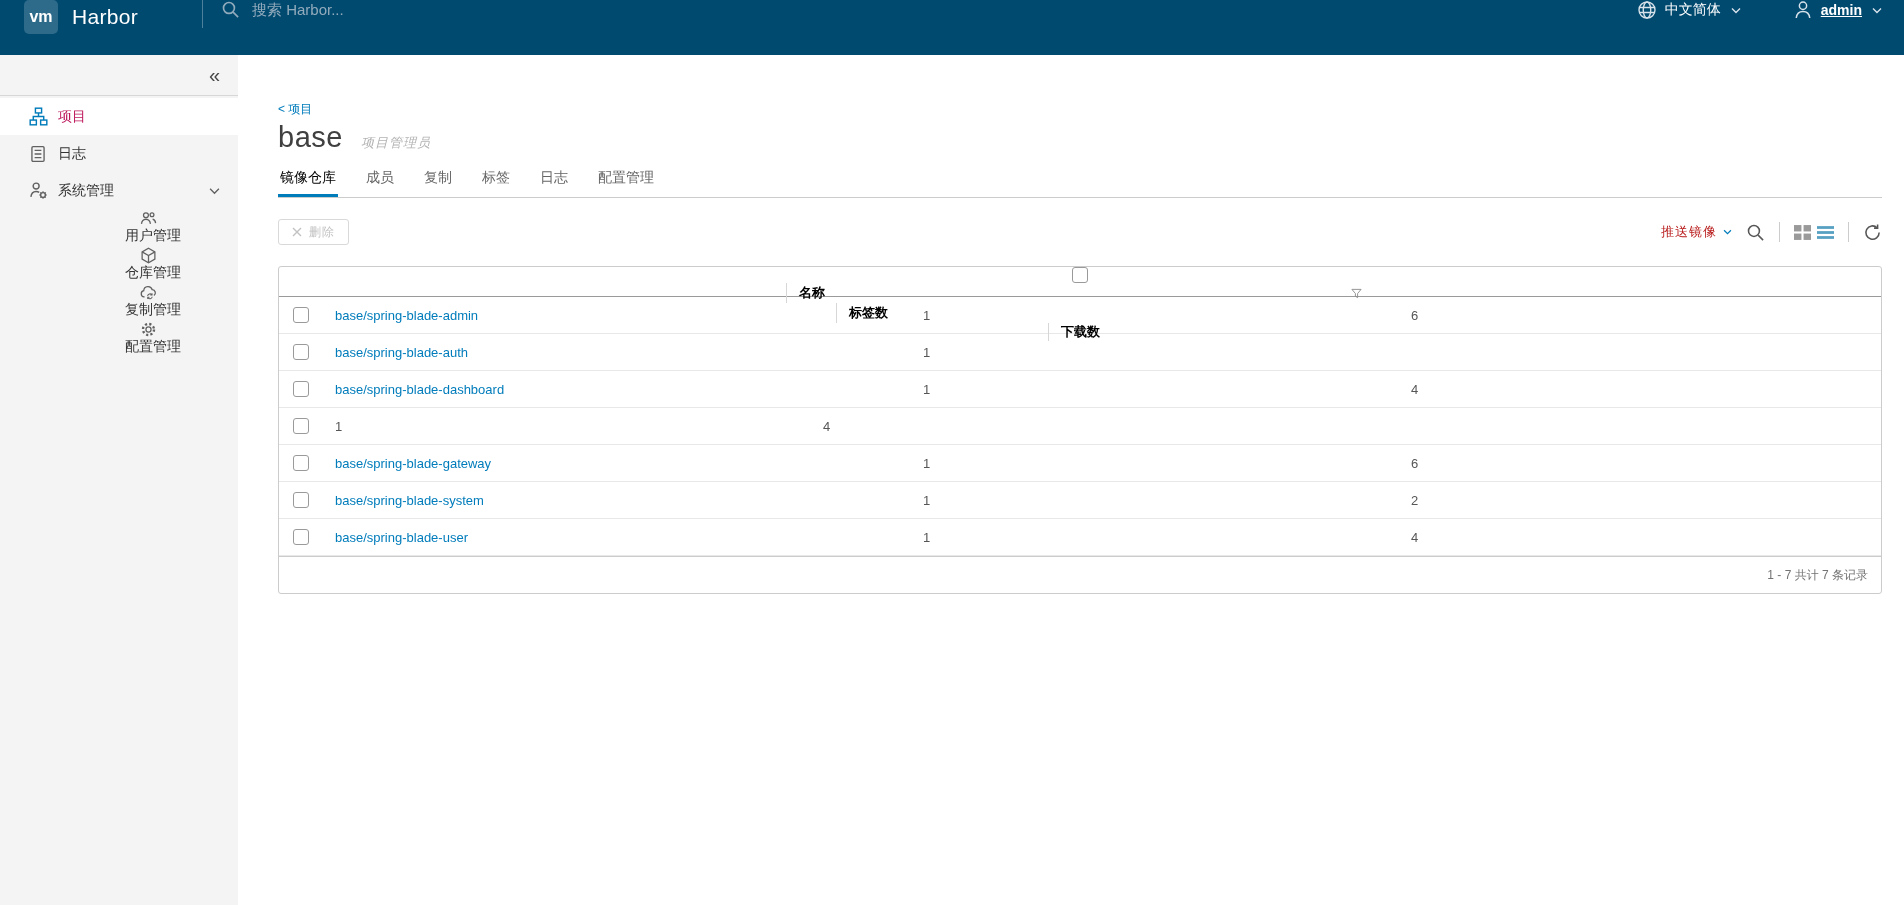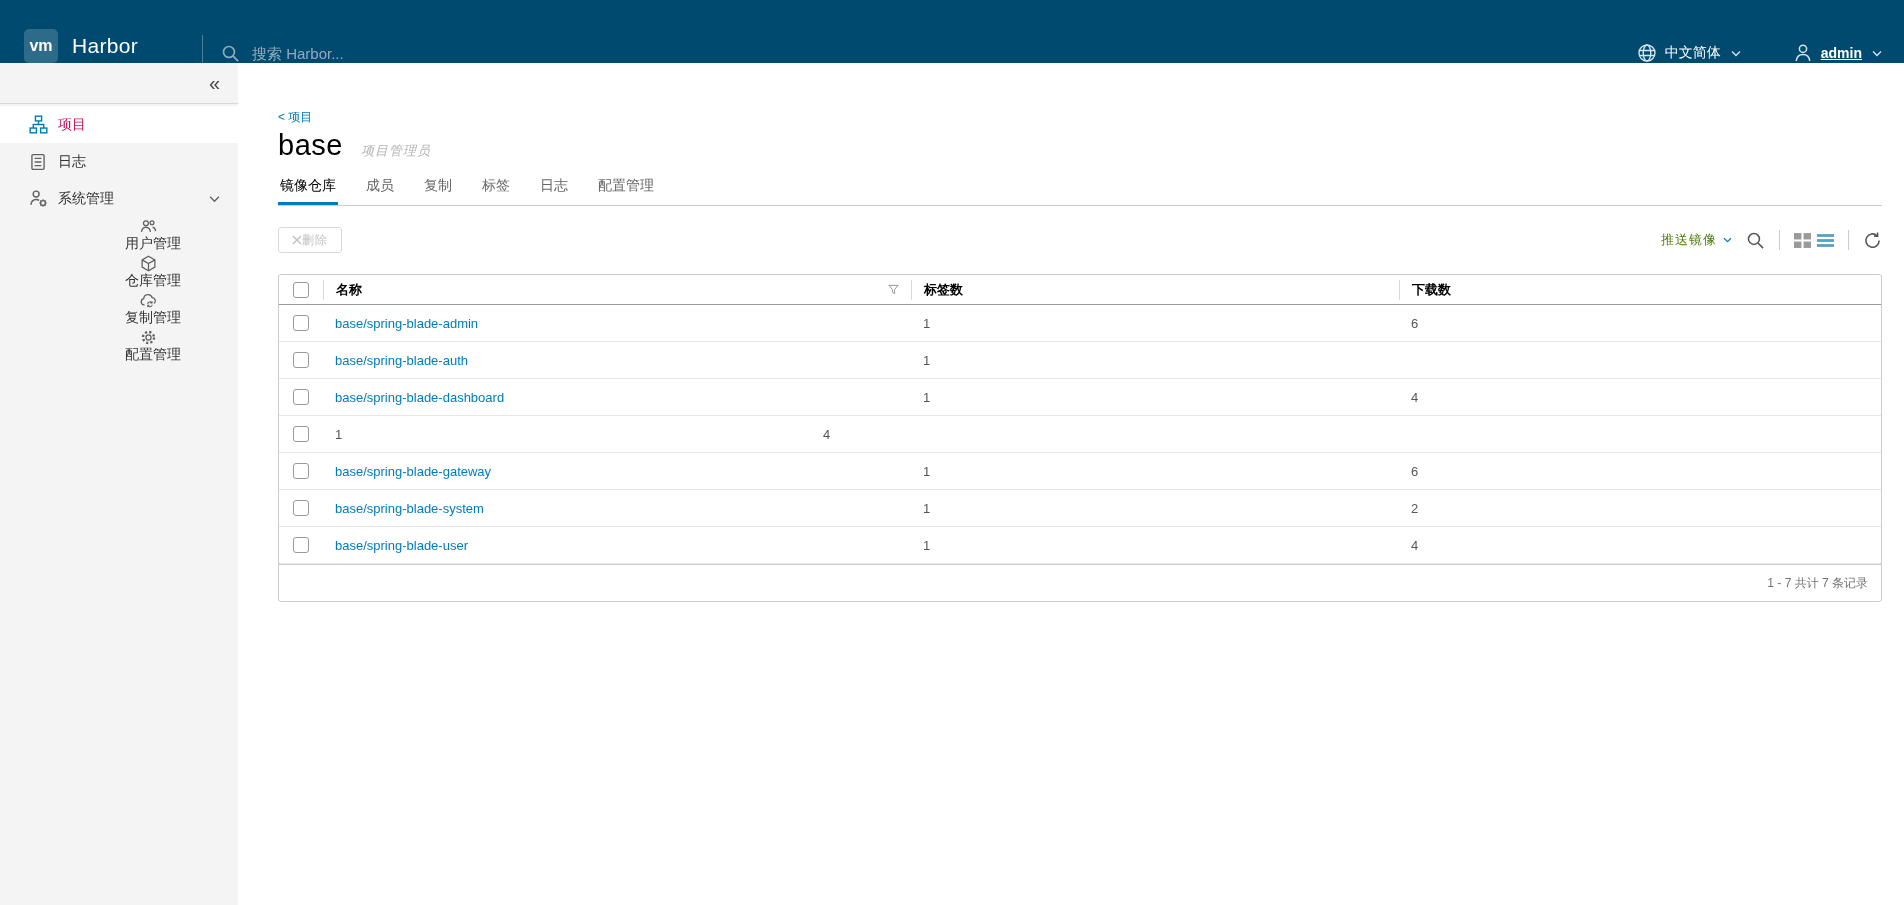--- a/index.html
+++ b/index.html
@@ -1,20 +1,20 @@
 <!DOCTYPE html>
 <html><head>
 <meta charset="utf-8">
 <style>
   * { margin:0; padding:0; box-sizing:border-box; }
   html,body { width:1904px; height:905px; overflow:hidden; background:#fff;
     font-family:"Liberation Sans","DejaVu Sans",sans-serif; }
 
   
-  .app-header { height:63px; background:#004a70; display:flex; align-items:flex-end; color:#fff; }
+  .app-header { height:55px; background:#004a70; display:flex; align-items:flex-start; color:#fff; }
   .branding { display:flex; align-items:center; padding-left:24px; width:202px; cursor:pointer; }
   .vm-logo { width:34px; height:34px; border-radius:5px; background:rgba(255,255,255,.18);
     display:flex; align-items:center; justify-content:center; font-weight:bold; font-size:16px; }
   .app-title { font-size:21px; font-weight:400; margin-left:14px; letter-spacing:.3px; }
   .hdr-divider { width:1px; height:28px; background:rgba(255,255,255,.3); }
   .hdr-search { display:flex; align-items:center; margin-left:18px; flex:1; }
   .hdr-search svg { flex:none; }
   .hdr-search input { background:transparent; border:none; outline:none; color:#fff;
     font-size:15px; margin-left:12px; width:420px; font-family:inherit; }
   .hdr-search input::placeholder { color:#92abbc; }
@@ -37,41 +37,41 @@
   .nav-item .ic { width:20px; height:20px; margin-right:10px; display:flex; align-items:center; justify-content:center; }
   .nav-item.active { background:#fff; color:#be185d; }
   .nav-item .expander { margin-left:auto; margin-right:18px; }
   .nav-sub .nav-item { padding-left:68px;flex-direction:column; }
   .nav-sub .nav-item .ic { width:18px; height:18px; }
 
   
   .main { flex:1; background:#fff; padding:44px 22px 0 40px; }
   .breadcrumb { font-size:12px; color:#007cbb; cursor:pointer; display:inline-block; }
   .title-row { display:flex; align-items:baseline; margin-top:3px; }
-  .page-title { font-size:29px; font-weight:300; color:#000000; letter-spacing:.5px; }
+  .page-title { font-size:29px; font-weight:300; color:#404040; letter-spacing:.5px; }
   .role-tag { font-size:13px; color:#b3b3b3; font-style:italic; margin-left:18px; letter-spacing:1px; }
 
   .tabs { display:flex; gap:26px; margin-top:9px; border-bottom:1px solid #ccc; }
   .tab { font-size:14px; color:#666; padding:6px 2px 7px; cursor:pointer; border-bottom:3px solid transparent; }
   .tab.active { color:#000; border-bottom-color:#007cbb; }
 
   .toolbar { display:flex; justify-content:space-between; align-items:center; margin-top:21px; }
-  .btn-delete { display:inline-flex; align-items:center; height:26px; padding:0 13px;
+  .btn-delete { display:inline-flex; align-items:center; gap:7px; height:26px; padding:0 13px;
     background:#fff; border:1px solid #d9d9d9; border-radius:3px; color:#c2c2c2; font-size:12px;
     font-family:inherit; letter-spacing:1px; }
   .tb-right { display:flex; align-items:center; gap:14px; }
-  .push-image { display:flex; align-items:center; gap:6px; color:#4d7c0f; font-size:13px;
+  .push-image { display:flex; align-items:center; gap:6px; color:#b91c1c; font-size:13px;
     letter-spacing:1px; cursor:pointer;justify-content:space-between; }
   .tb-icon { cursor:pointer; display:flex; align-items:center; }
   .tb-sep { width:1px; height:20px; background:#ccc; }
   .view-group { display:flex; align-items:center; gap:6px; }
 
   
   .dg { margin-top:21px; border:1px solid #ccc; border-radius:3px; }
-  .dg-header { display:flex; align-items:center; height:30px; border-bottom:1px solid #9a9a9a; }
+  .dg-header { display:flex; align-items:center; height:30px; border-bottom:1px solid #9a9a9a;flex-direction:column; }
   .hcell { font-size:13px; font-weight:bold; color:#000; display:flex; align-items:center;
     height:20px; padding:0 12px; }
   .c-check { width:44px; flex:none; display:flex; justify-content:center; align-items:center; }
   .c-name  { width:588px; flex:none; }
   .c-tags  { width:488px; flex:none; }
   .c-downloads { flex:1; }
   .hcell.c-name, .hcell.c-tags, .hcell.c-downloads { border-left:1px solid #d7d7d7; }
   .filter-ic { margin-left:auto; cursor:pointer; display:flex; }
   .dg-row { display:flex; align-items:center; height:37px; border-bottom:1px solid #e8e8e8; }
   .dg-row:last-of-type { border-bottom:none; }

